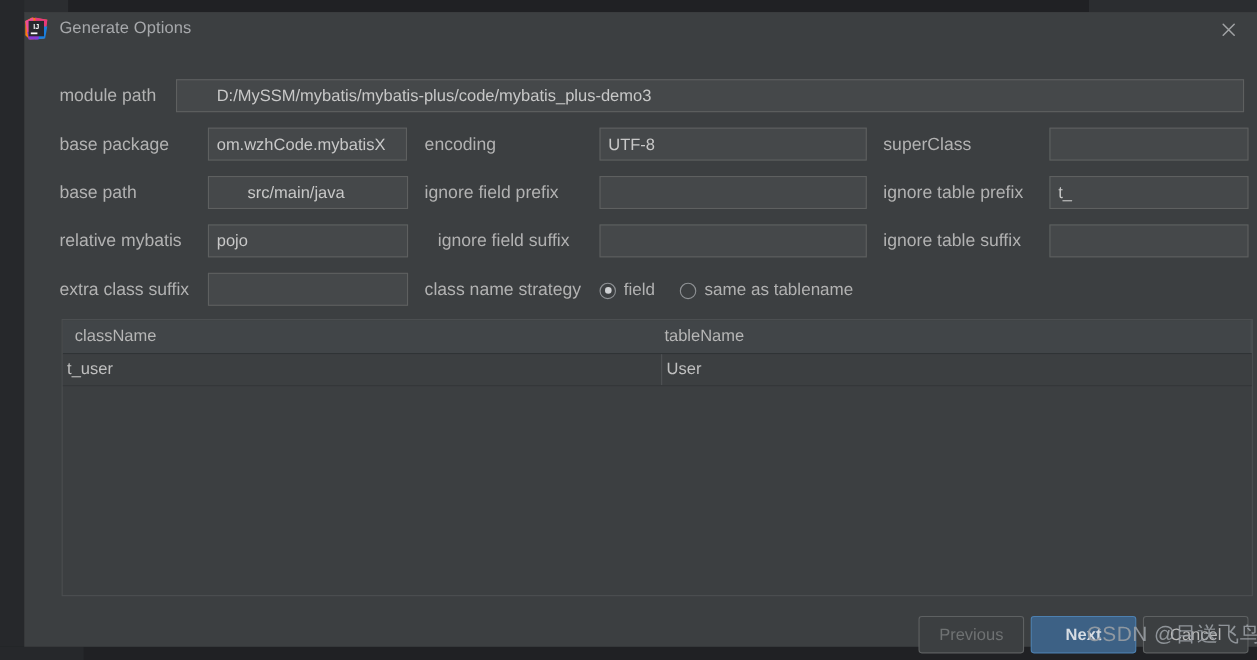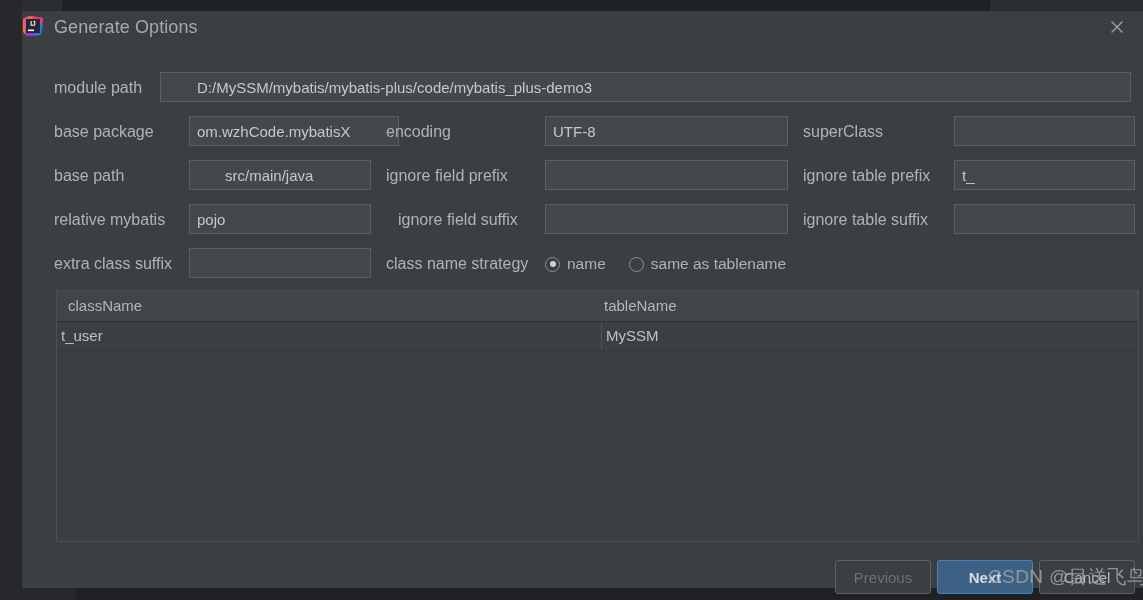--- a/index.html
+++ b/index.html
@@ -68,21 +68,21 @@
     height: 40px;
   }
   .app-icon {
     position: absolute;
     left: 0px; top: 4px;
     width: 22px; height: 22px;
   }
   .title-text {
     position: absolute;
     left: 32px; top: 6px;
-    font-size: 18px;
+    font-size: 15px;
     color: #a7a9ac;
     letter-spacing: 0.1px;
   }
   .close-btn {
     position: absolute;
     right: 12px; top: 2px;
     width: 28px; height: 28px;
     cursor: pointer;
   }
   .close-btn svg { display: block; }
@@ -278,21 +278,21 @@
 
     <div class="form">
 
       <div class="row" style="left:0; top:13px; width:1097px;">
         <span class="lbl" style="left:20px;">module path</span>
         <input class="inp" style="left: 126px; width: 971px; padding-left: 36px;" type="text" value="D:/MySSM/mybatis/mybatis-plus/code/mybatis_plus-demo3">
       </div>
 
       <div class="row" style="left:0; top:57px; width:1097px;">
         <span class="lbl" style="left:20px;">base package</span>
-        <input class="inp" style="left: 155px; width: 210px;" type="text" value="om.wzhCode.mybatisX">
+        <input class="inp" style="left: 155px; width: 181px;" type="text" value="om.wzhCode.mybatisX">
 
         <span class="lbl" style="left:352px;">encoding</span>
         <input class="inp" style="left: 511px; width: 243px;" type="text" value="UTF-8">
 
         <span class="lbl" style="left:769px;">superClass</span>
         <input class="inp" style="left: 920px; width: 181px;" type="text" value="">
       </div>
 
       <div class="row" style="left:0; top:101px; width:1097px;">
         <span class="lbl" style="left:20px;">base path</span>
@@ -318,39 +318,39 @@
 
       <div class="row" style="left:0; top:189px; width:1097px;">
         <span class="lbl" style="left:20px;">extra class suffix</span>
         <input class="inp" style="left: 155px; width: 182px;" type="text" value="">
 
         <span class="lbl" style="left:352px;">class name strategy</span>
 
         <div class="radio-group" style="left:511px;">
           <span class="radio">
             <span class="rdot on"></span>
-            <span class="rlabel">name</span>
+            <span class="rlabel">field</span>
           </span>
           <span class="radio" style="margin-left:13px;">
             <span class="rdot"></span>
             <span class="rlabel">same as tablename</span>
           </span>
         </div>
       </div>
 
     </div>
 
     <div class="table-wrap">
       <div class="thead">
         <div class="th c1">className</div>
         <div class="th c0">tableName</div>
       </div>
       <div class="trow">
         <div class="td c0">t_user</div>
-        <div class="td c1">MySSM</div>
+        <div class="td c1">User</div>
       </div>
     </div>
 
     <div class="btnbar">
       <button class="btn disabled">Previous</button>
       <button class="btn primary">Next</button>
       <button class="btn">Cancel</button>
     </div>
 
   </div>

